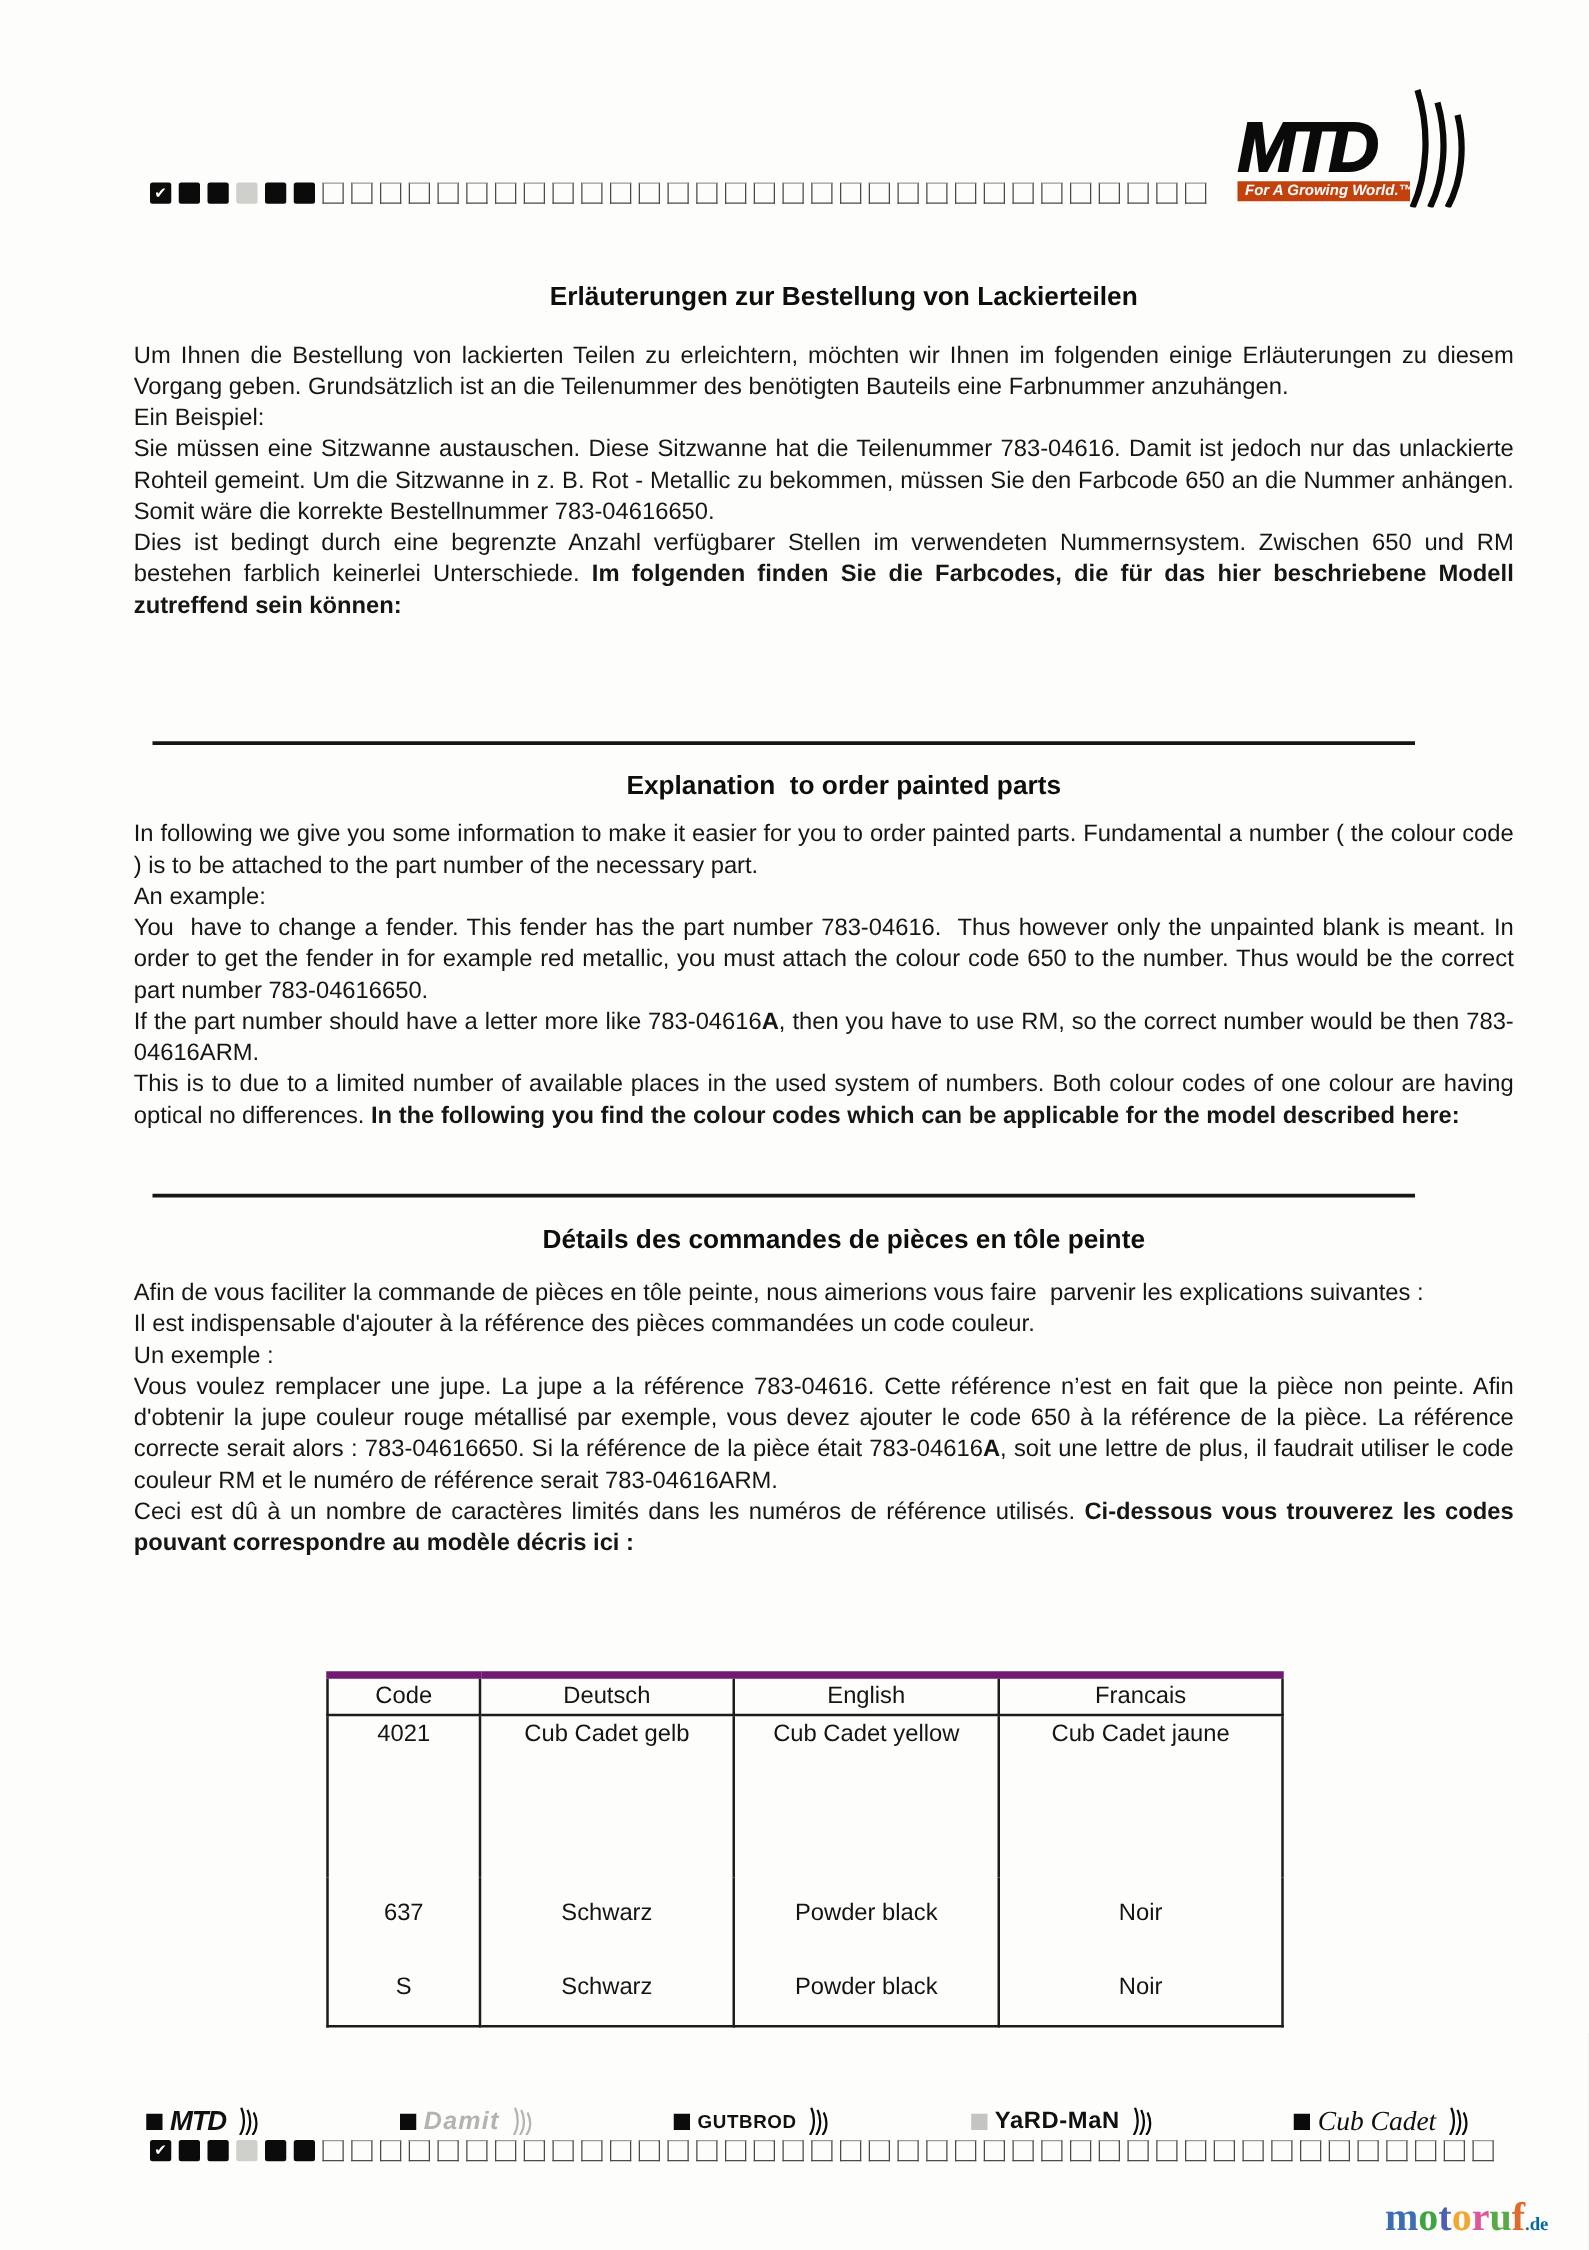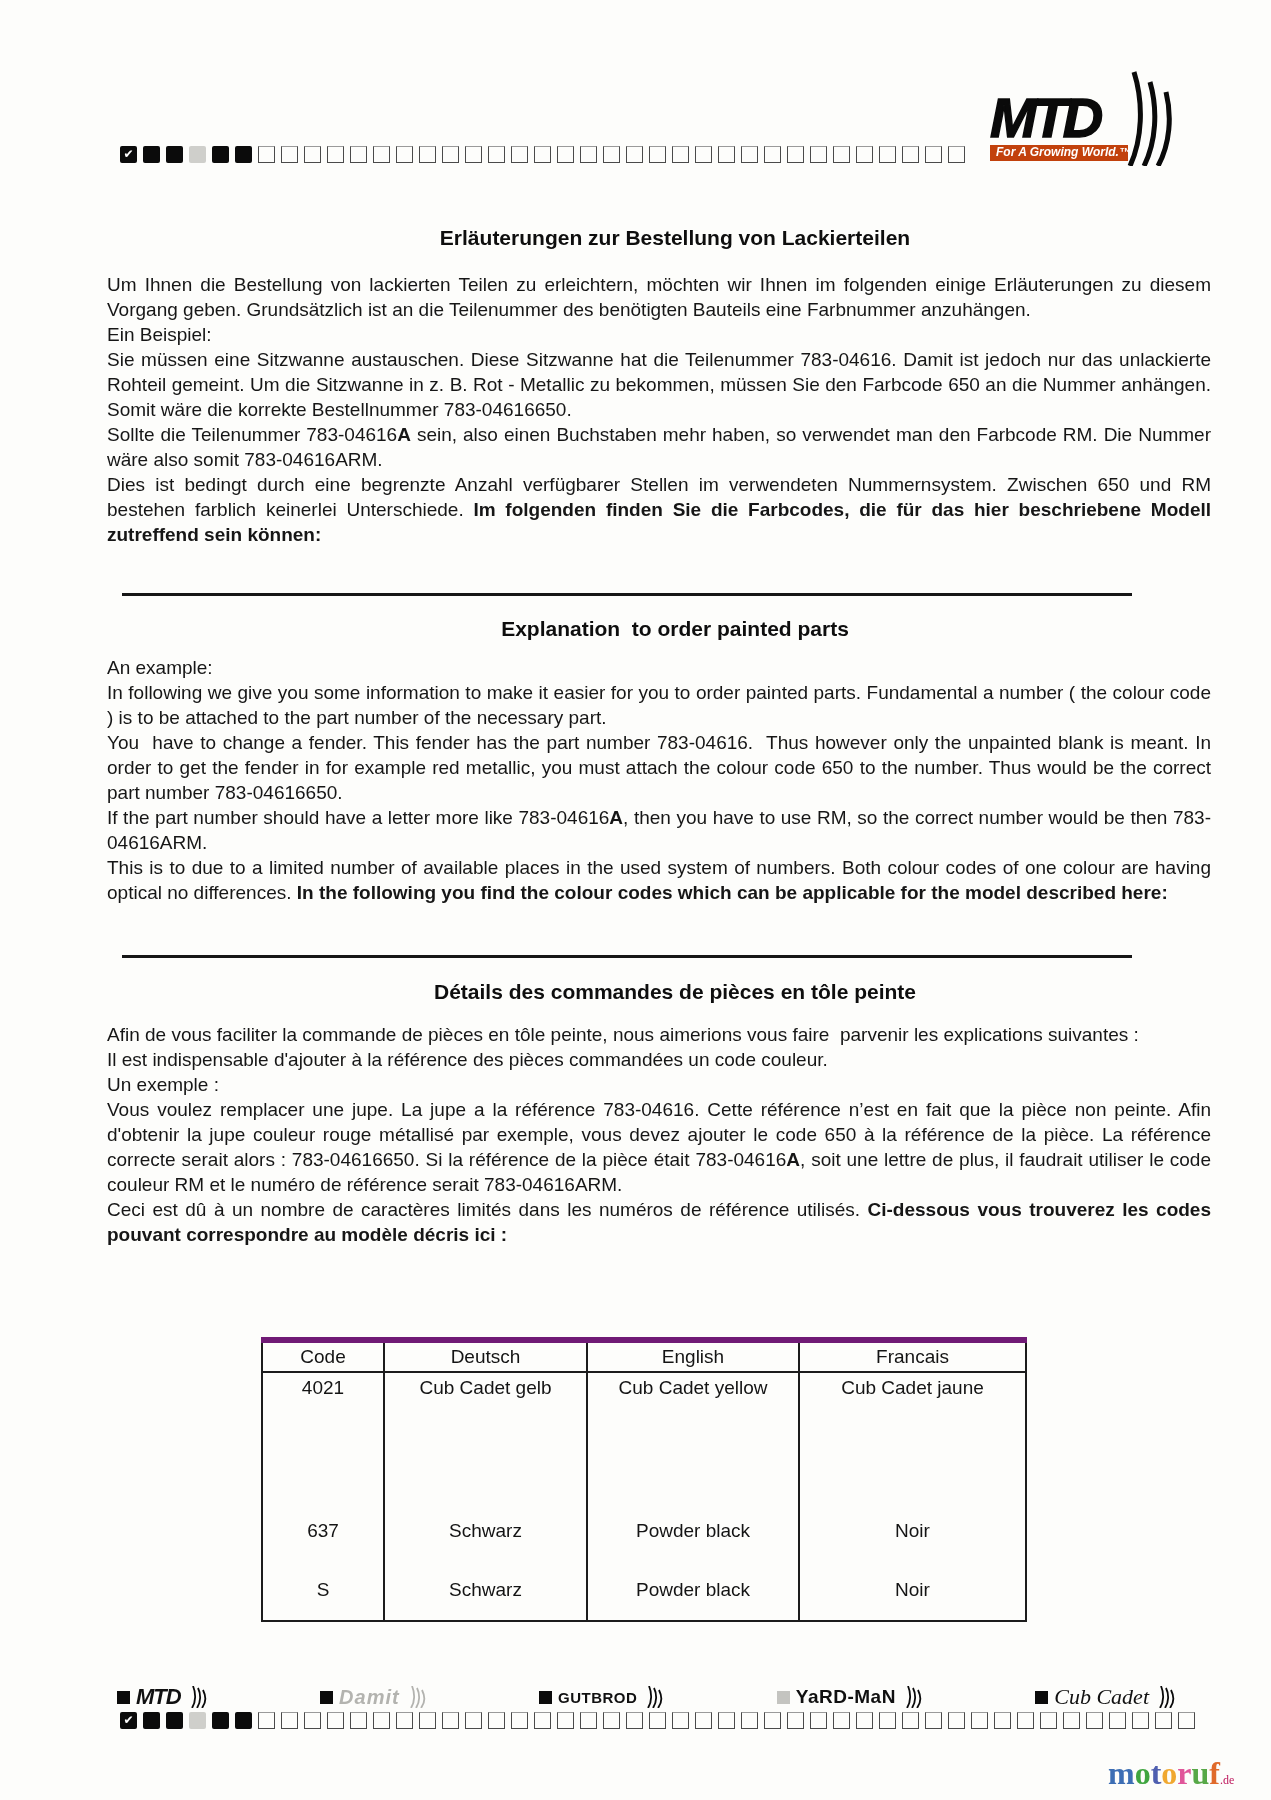--- a/index.html
+++ b/index.html
@@ -74,21 +74,21 @@
   .brand.bolens .bn   { font-weight:bold; font-style:italic; font-size:20px; color:#b3b3af; letter-spacing:1px; }
   .brand.bolens .brand-square { background:#0b0b0b; }
   .brand.bolens .blades path { stroke:#b3b3af; }
   .brand.gutbrod .bn  { font-weight:bold; font-size:15px; letter-spacing:0.5px; }
   .brand.yardman .brand-square { background:#c4c4c0; }
   .brand.yardman .bn  { font-weight:bold; font-size:19px; letter-spacing:0.5px; }
   .brand.cubcadet .bn { font-family:"Liberation Serif","DejaVu Serif",serif; font-style:italic; font-size:22px; }
 
   
   .watermark { position:absolute; left:1108px; top:1756px; font-family:"Liberation Serif","DejaVu Serif",serif; font-weight:bold; font-size:32px; line-height:34px; white-space:nowrap; }
-  .watermark .suffix { font-size:12px; color:#be185d; font-weight:normal; }
+  .watermark .suffix { font-size:15px; color:#0369a1; font-weight:bold; }
 </style>
 </head>
 <body>
 
 <div class="page">
 
   <div class="strip strip-top">
       <div class="sq check">✔</div>
       <div class="sq fill"></div>
       <div class="sq fill"></div>
@@ -136,30 +136,29 @@
       <path d="M20,96 C32,72 34,40 26,12" fill="none" stroke="#0a0a0a" stroke-width="5"></path>
       <path d="M34,96 C46,74 48,46 42,22" fill="none" stroke="#0a0a0a" stroke-width="5"></path>
     </svg>
   </div>
 
   <h2 class="sec-title" style="top:210px;">Erläuterungen zur Bestellung von Lackierteilen</h2>
   <div class="text-block" style="top:272px;">
     <p>Um Ihnen die Bestellung von lackierten Teilen zu erleichtern, möchten wir Ihnen im folgenden einige Erläuterungen zu diesem Vorgang geben. Grundsätzlich ist an die Teilenummer des benötigten Bauteils eine Farbnummer anzuhängen.</p>
     <p>Ein Beispiel:</p>
     <p>Sie müssen eine Sitzwanne austauschen. Diese Sitzwanne hat die Teilenummer 783-04616. Damit ist jedoch nur das unlackierte Rohteil gemeint. Um die Sitzwanne in z. B. Rot - Metallic zu bekommen, müssen Sie den Farbcode 650 an die Nummer anhängen. Somit wäre die korrekte Bestellnummer 783-04616650.</p>
-    <p><span>Sollte die Teilenummer 783-04616</span><b>A</b><span> sein, also einen Buchstaben mehr haben, so verwendet man den Farbcode RM. Die Nummer wäre also somit 783-04616ARM.</span></p>
     <p><span>Dies ist bedingt durch eine begrenzte Anzahl verfügbarer Stellen im verwendeten Nummernsystem. Zwischen 650 und RM bestehen farblich keinerlei Unterschiede. </span><b>Im folgenden finden Sie die Farbcodes, die für das hier beschriebene Modell zutreffend sein können:</b></p>
   </div>
 
   <div class="rule" style="top:593px;"></div>
 
   <h2 class="sec-title" style="top:601px;">Explanation  to order painted parts</h2>
   <div class="text-block" style="top:655px;">
+    <p>In following we give you some information to make it easier for you to order painted parts. Fundamental a number ( the colour code ) is to be attached to the part number of the necessary part.</p>
     <p>An example:</p>
-    <p>In following we give you some information to make it easier for you to order painted parts. Fundamental a number ( the colour code ) is to be attached to the part number of the necessary part.</p>
     <p>You  have to change a fender. This fender has the part number 783-04616.  Thus however only the unpainted blank is meant. In order to get the fender in for example red metallic, you must attach the colour code 650 to the number. Thus would be the correct part number 783-04616650.</p>
     <p><span>If the part number should have a letter more like 783-04616</span><b>A</b><span>, then you have to use RM, so the correct number would be then 783-04616ARM.</span></p>
     <p><span>This is to due to a limited number of available places in the used system of numbers. Both colour codes of one colour are having optical no differences. </span><b>In the following you find the colour codes which can be applicable for the model described here:</b></p>
   </div>
 
   <div class="rule" style="top:955px;"></div>
 
   <h2 class="sec-title" style="top:964px;">Détails des commandes de pièces en tôle peinte</h2>
   <div class="text-block" style="top:1022px;">
     <p>Afin de vous faciliter la commande de pièces en tôle peinte, nous aimerions vous faire  parvenir les explications suivantes :</p>

